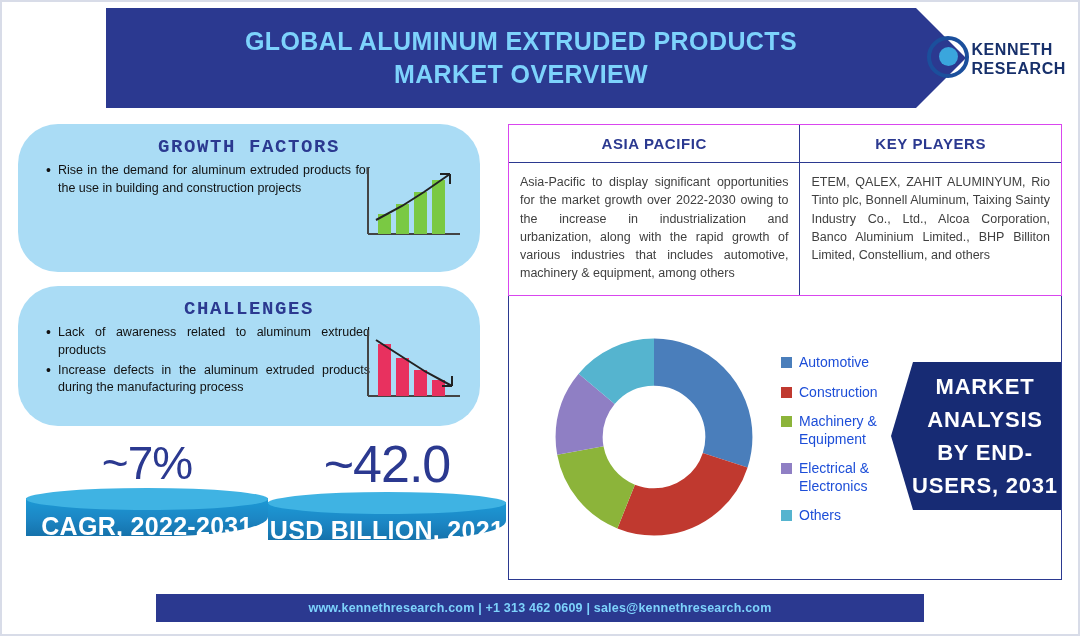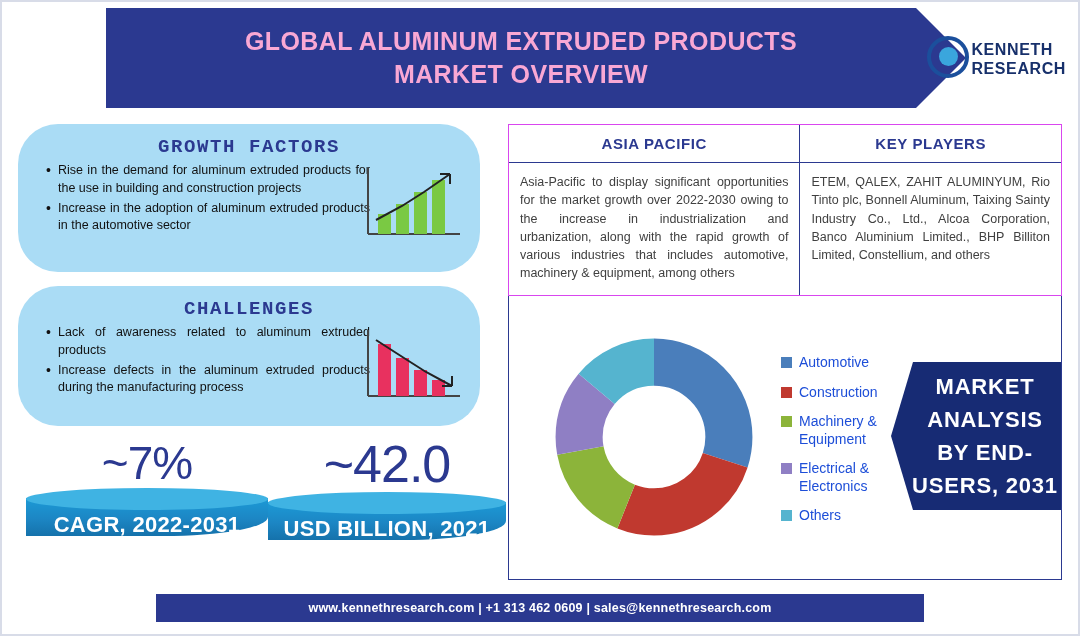--- a/index.html
+++ b/index.html
@@ -19,21 +19,21 @@
   .header-wrap {
     position:absolute; left:8px; top:8px; width:1064px; height:100px;
   }
   .header-banner {
     position:absolute; left:98px; top:0; width:860px; height:100px;
     background:#2b3990;
     clip-path: polygon(0 0, calc(100% - 50px) 0, 100% 50%, calc(100% - 50px) 100%, 0 100%);
     display:flex; align-items:center; justify-content:center;
   }
   .header-title {
-    color:#f9a8d4; font-weight:bold; font-size:25px; text-align:center;
+    color:#7dd3fc; font-weight:bold; font-size:25px; text-align:center;
     line-height:1.32; letter-spacing:.4px;
     padding:0 40px 0 10px;
   }
   .logo {
     position:absolute; right:6px; top:28px;
     display:flex; align-items:flex-end; gap:2px;
   }
   .logo-mark { width:42px; height:42px; position:relative; }
   .logo-mark .outer {
     position:absolute; inset:0; border-radius:50%;
@@ -88,21 +88,21 @@
     position:absolute; left:0; right:0; top:10px; height:38px;
     background:linear-gradient(to bottom,#1c9ad6 0%,#1c86c4 55%,#1572ab 100%);
     border-radius:0 0 50%/22px;
   }
   .metric .cyl .top {
     position:absolute; left:0; right:0; top:0; height:22px;
     background:#3fb3e3; border-radius:50%;
   }
   .metric .cyl .label {
     position:absolute; left:0; right:0; top:24px;
-    color:#fff; font-weight:bold; font-size:22px; letter-spacing:.3px;
+    color:#fff; font-weight:bold; font-size:25px; letter-spacing:.3px;
   }
   .metric.m1 { left:26px; top:440px; width:242px; }
   .metric.m2 { left:268px; top:438px; width:238px; }
   .metric.m2 .value { font-size:52px; }
 
   
   .right { position:absolute; left:508px; top:124px; width:554px; height:456px; }
   .tbl { position:absolute; left:0; top:0; width:554px; height:172px;
     border:1px solid #d946ef; display:flex; }
   .tbl .col { border-right:1px solid #2b3990; display:flex; flex-direction:column; }
@@ -134,21 +134,21 @@
     clip-path: polygon(22px 0, 100% 0, 100% 100%, 22px 100%, 0 50%);
     display:flex; align-items:center; justify-content:center;
   }
   .ribbon span {
     font-weight:bold; font-size:22px; text-align:center; line-height:1.5;
     letter-spacing:.8px; padding-left:18px;
   }
   
   .footer {
     position:absolute; left:156px; top:594px; width:768px; height:28px;
-    background:#2b3990; color:#ffffff;
+    background:#2b3990; color:#7dd3fc;
     display:flex; align-items:center; justify-content:center;
     font-size:12.5px; font-weight:bold; letter-spacing:.2px;
   }
 </style>
 </head>
 <body>
 
 <div class="frame"></div>
 
 <div class="header-wrap">
@@ -167,21 +167,20 @@
       <div>KENNETH</div>
       <div>RESEARCH</div>
     </div>
   </div>
 </div>
 
 <div class="card growth">
   <div class="card-title">GROWTH FACTORS</div>
   <ul class="bullets">
     <li>Rise in the demand for aluminum extruded products for the use in building and construction projects</li>
-    <li>Increase in the adoption of aluminum extruded products in the automotive sector</li>
   </ul>
   <svg class="mini-chart" viewBox="0 0 104 84">
     <line x1="6" y1="6" x2="6" y2="72" stroke="#444" stroke-width="2"></line>
     <line x1="6" y1="72" x2="98" y2="72" stroke="#444" stroke-width="2"></line>
     <rect x="16" y="52" width="13" height="20" fill="#7ac943"></rect>
     <rect x="34" y="42" width="13" height="30" fill="#7ac943"></rect>
     <rect x="52" y="30" width="13" height="42" fill="#7ac943"></rect>
     <rect x="70" y="18" width="13" height="54" fill="#7ac943"></rect>
     <path d="M14 58 L40 44 L62 30 L88 12" stroke="#222" stroke-width="2" fill="none"></path>
     <path d="M88 12 L78 12 M88 12 L88 22" stroke="#222" stroke-width="2" fill="none"></path>

